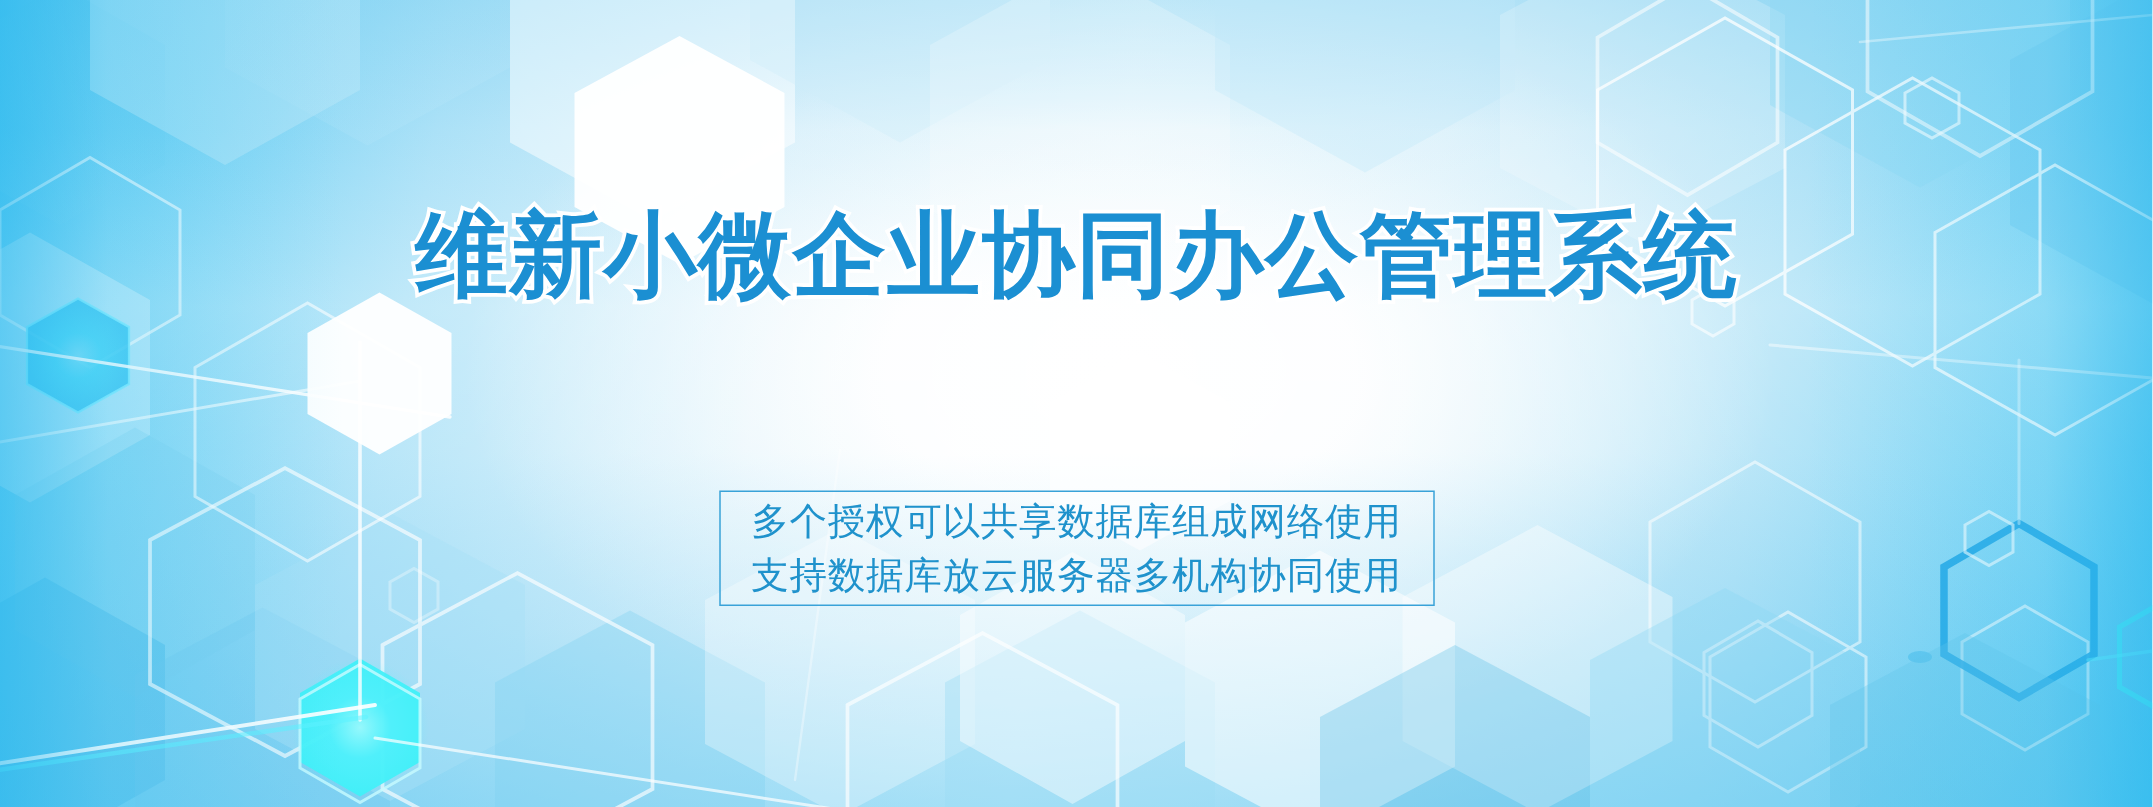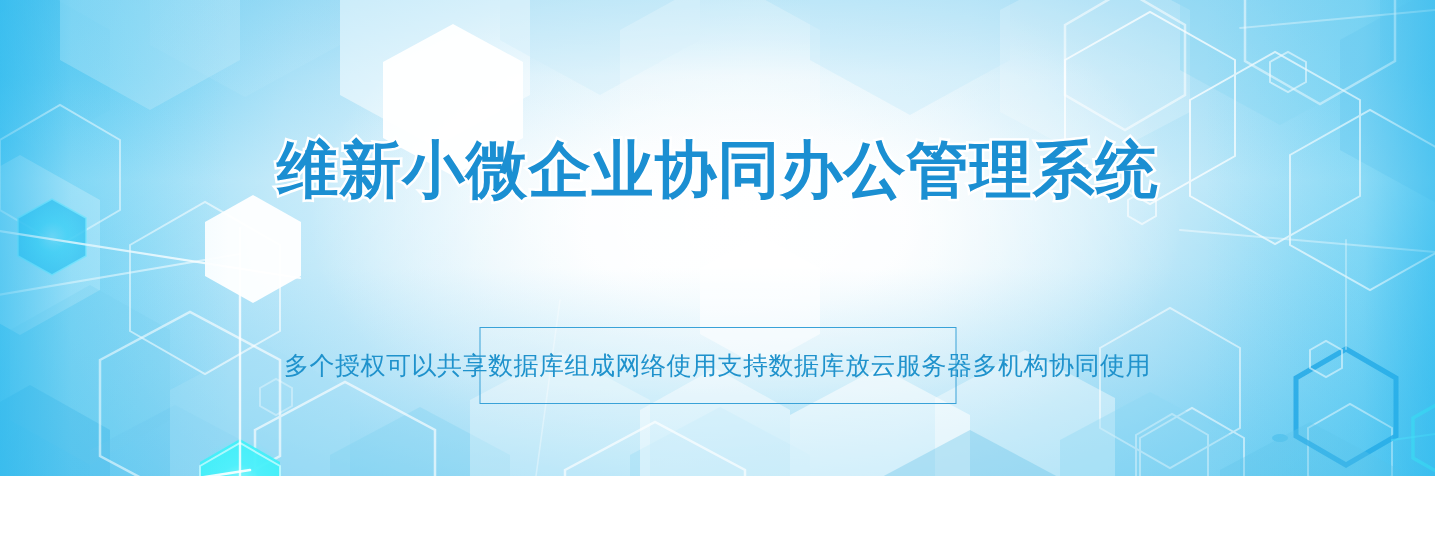--- a/index.html
+++ b/index.html
@@ -1,21 +1,21 @@
 <!DOCTYPE html>
 <html><head>
 <meta charset="utf-8">
 <style>
   * { margin:0; padding:0; box-sizing:border-box; }
   html, body {
     width:1435px; height:538px; overflow:hidden;
     font-family:"DejaVu Sans", sans-serif;
   }
   #banner {
-    position:relative; width:1435px; height:476px; overflow:hidden;
+    position:relative; width:1435px; height:538px; overflow:hidden;
     background:#e9f5fc;
   }
   
   .bg-layer { position:absolute; inset:0; }
   #bg-base {
     background:
       radial-gradient(ellipse 560px 330px at 52% 46%, #ffffff 0%, rgba(255,255,255,0.92) 28%, rgba(238,249,253,0.55) 55%, rgba(222,243,252,0) 78%),
       linear-gradient(100deg, #35bdf0 0%, #63cdf3 8%, #a7e0f7 20%, #dcf1fb 36%, #f3fbfe 50%, #dff2fb 64%, #a9e0f6 80%, #68cef3 93%, #37bef0 100%);
   }
   #bg-vert {
@@ -57,21 +57,21 @@
   #badge-text {
     font-family:"DejaVu Sans", sans-serif;
     font-size:33px; font-weight:bold; color:#ffffff;
     letter-spacing:1px; line-height:1; white-space:nowrap;
   }
   #infobox {
     position:absolute; left:50%; transform:translateX(-50%);
     top:327px; width:477px; height:77px;
     border:1.5px solid #39a2d8;
     background:rgba(255,255,255,0.16);
-    display:flex; flex-direction:row;
+    display:flex; flex-direction:column;
     align-items:center; justify-content:center;
   }
   .infoline {
     font-family:"DejaVu Sans", sans-serif;
     font-size:25px; font-weight:normal; color:#1f92cc;
     line-height:1.42; letter-spacing:0.5px; white-space:nowrap;
   }
 </style>
 </head>
 <body>

